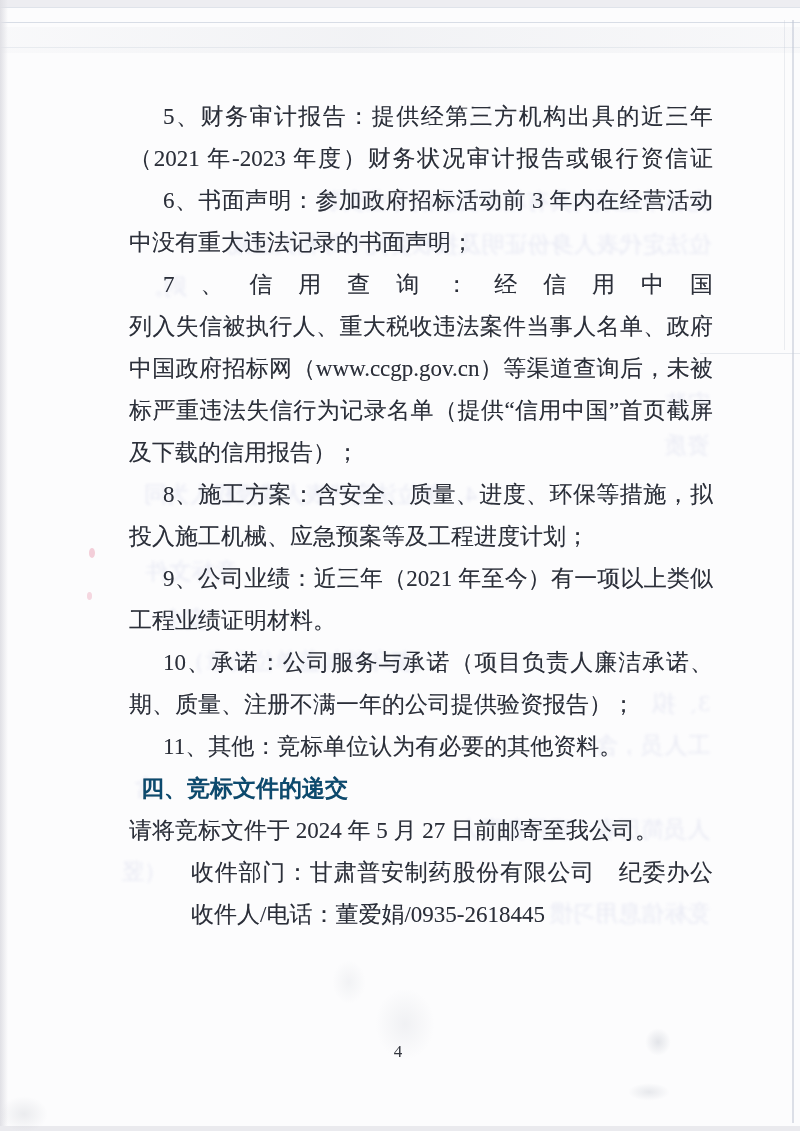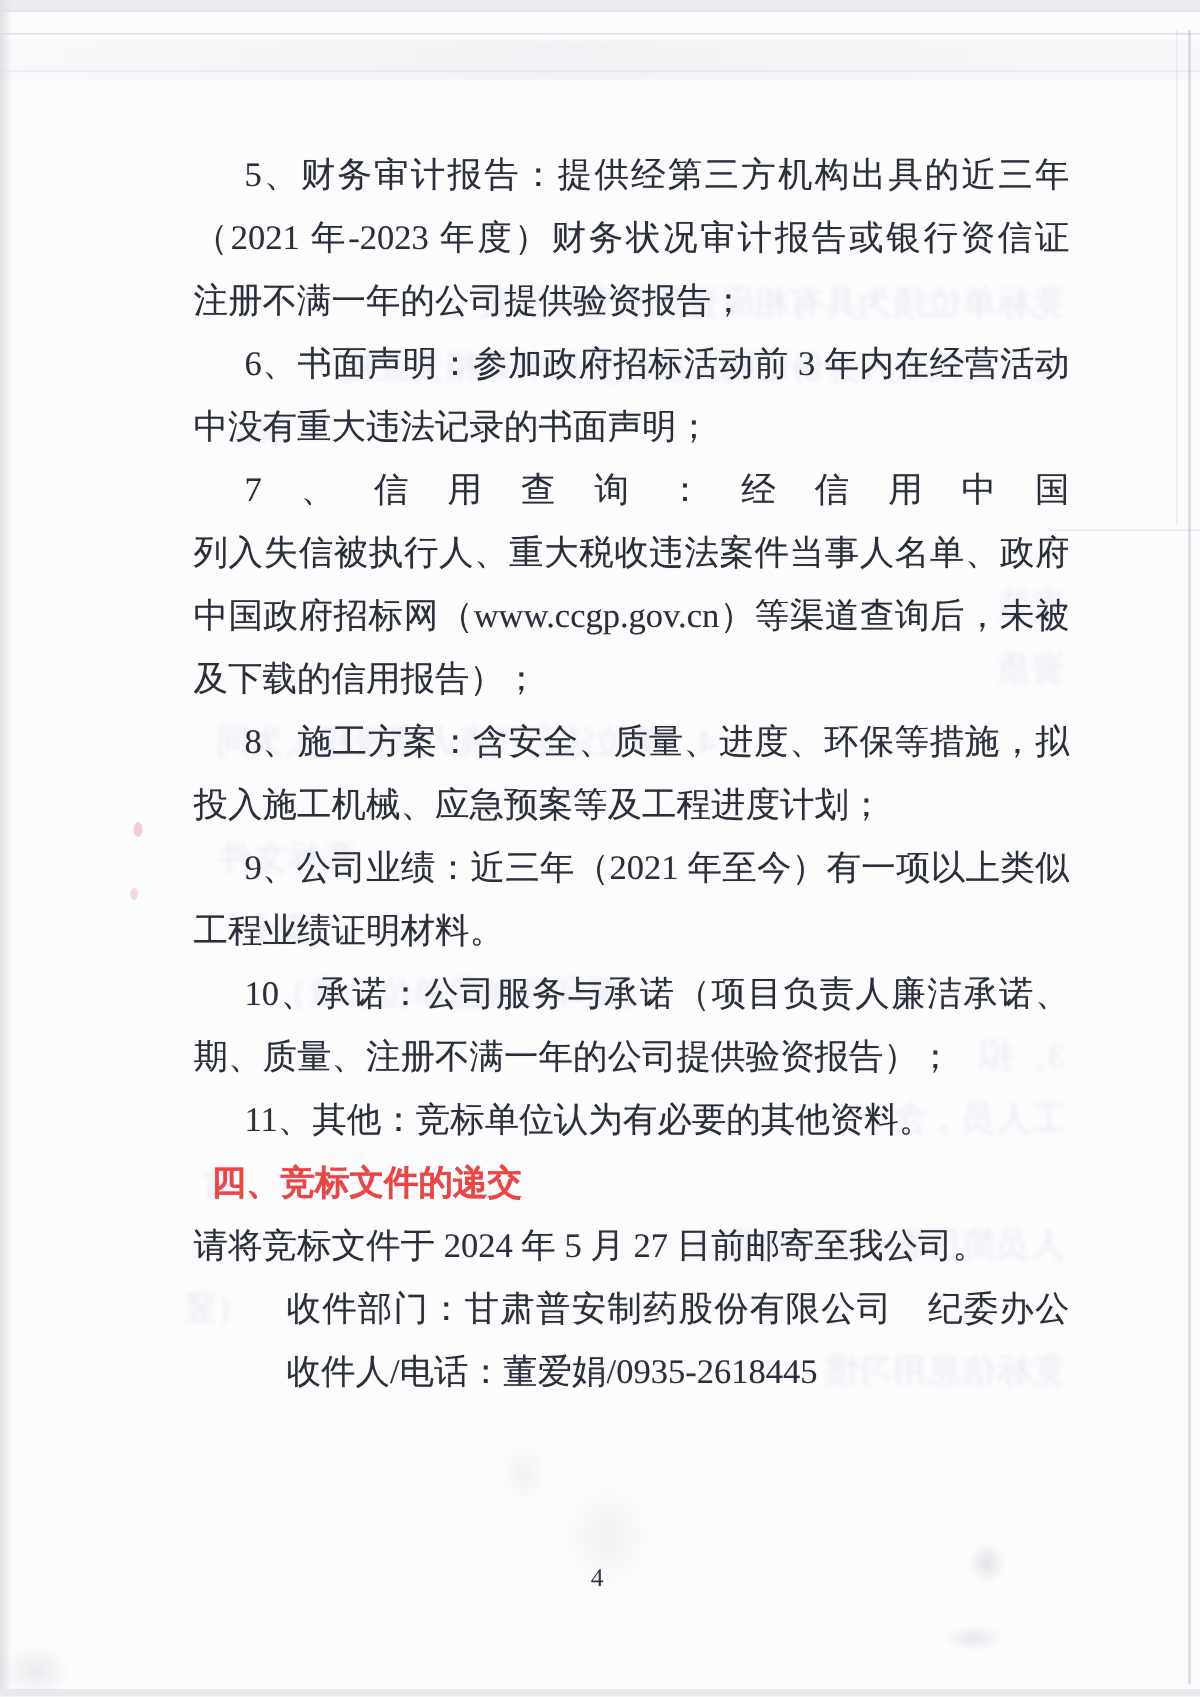--- a/index.html
+++ b/index.html
@@ -68,21 +68,21 @@
   .doc{
     position:absolute;left:97px;top:96px;width:616px;
     font-size:23px;line-height:42px;color:#2b2f39;
     text-shadow:0 0 .6px rgba(45,50,65,.35);
   }
   .line{height:42px;overflow:hidden;text-align:justify;text-align-last:justify;margin-left:32px;}
   .line.last{text-align-last:left;}
   .ind1{text-indent:34px;}
   .ind2{text-indent:62px;}
   .indH{text-indent:12px;}
-  .heading{font-weight:700;color:#ef4444;}
+  .heading{font-weight:700;color:#0c4a6e;}
   .pagenum{
     position:absolute;left:0;right:4px;top:1042px;text-align:center;
     font-size:17px;color:#33363e;
   }
 </style>
 </head>
 <body>
 
 <div class="page">
 
@@ -118,28 +118,28 @@
     <div class="bl bl11">含</div>
     <div class="bl bl12">人员简历表，项目负责人</div>
     <div class="bl bl13">（竖</div>
     <div class="bl bl14">竞标信息用习惯</div>
   </div>
 
   <div class="doc">
 
     <div class="line ind1">5、财务审计报告：提供经第三方机构出具的近三年</div>
     <div class="line">（2021 年-2023 年度）财务状况审计报告或银行资信证明，</div>
-    <div class="line last">注册不满一年的公司提供验资报告；</div>
 
     <div class="line ind1">6、书面声明：参加政府招标活动前 3 年内在经营活动</div>
     <div class="line last">中没有重大违法记录的书面声明；</div>
 
     <div class="line ind1">7、信用查询：经信用中国（www.creditchina.gov.cn）、</div>
     <div class="line">列入失信被执行人、重大税收违法案件当事人名单、政府招</div>
     <div class="line">中国政府招标网（www.ccgp.gov.cn）等渠道查询后，未被</div>
+    <div class="line">标严重违法失信行为记录名单（提供“信用中国”首页截屏</div>
     <div class="line last">及下载的信用报告）；</div>
 
     <div class="line ind1">8、施工方案：含安全、质量、进度、环保等措施，拟</div>
     <div class="line last">投入施工机械、应急预案等及工程进度计划；</div>
 
     <div class="line ind1">9、公司业绩：近三年（2021 年至今）有一项以上类似</div>
     <div class="line last">工程业绩证明材料。</div>
 
     <div class="line ind1">10、承诺：公司服务与承诺（项目负责人廉洁承诺、工</div>
     <div class="line last">期、质量、注册不满一年的公司提供验资报告）；</div>

